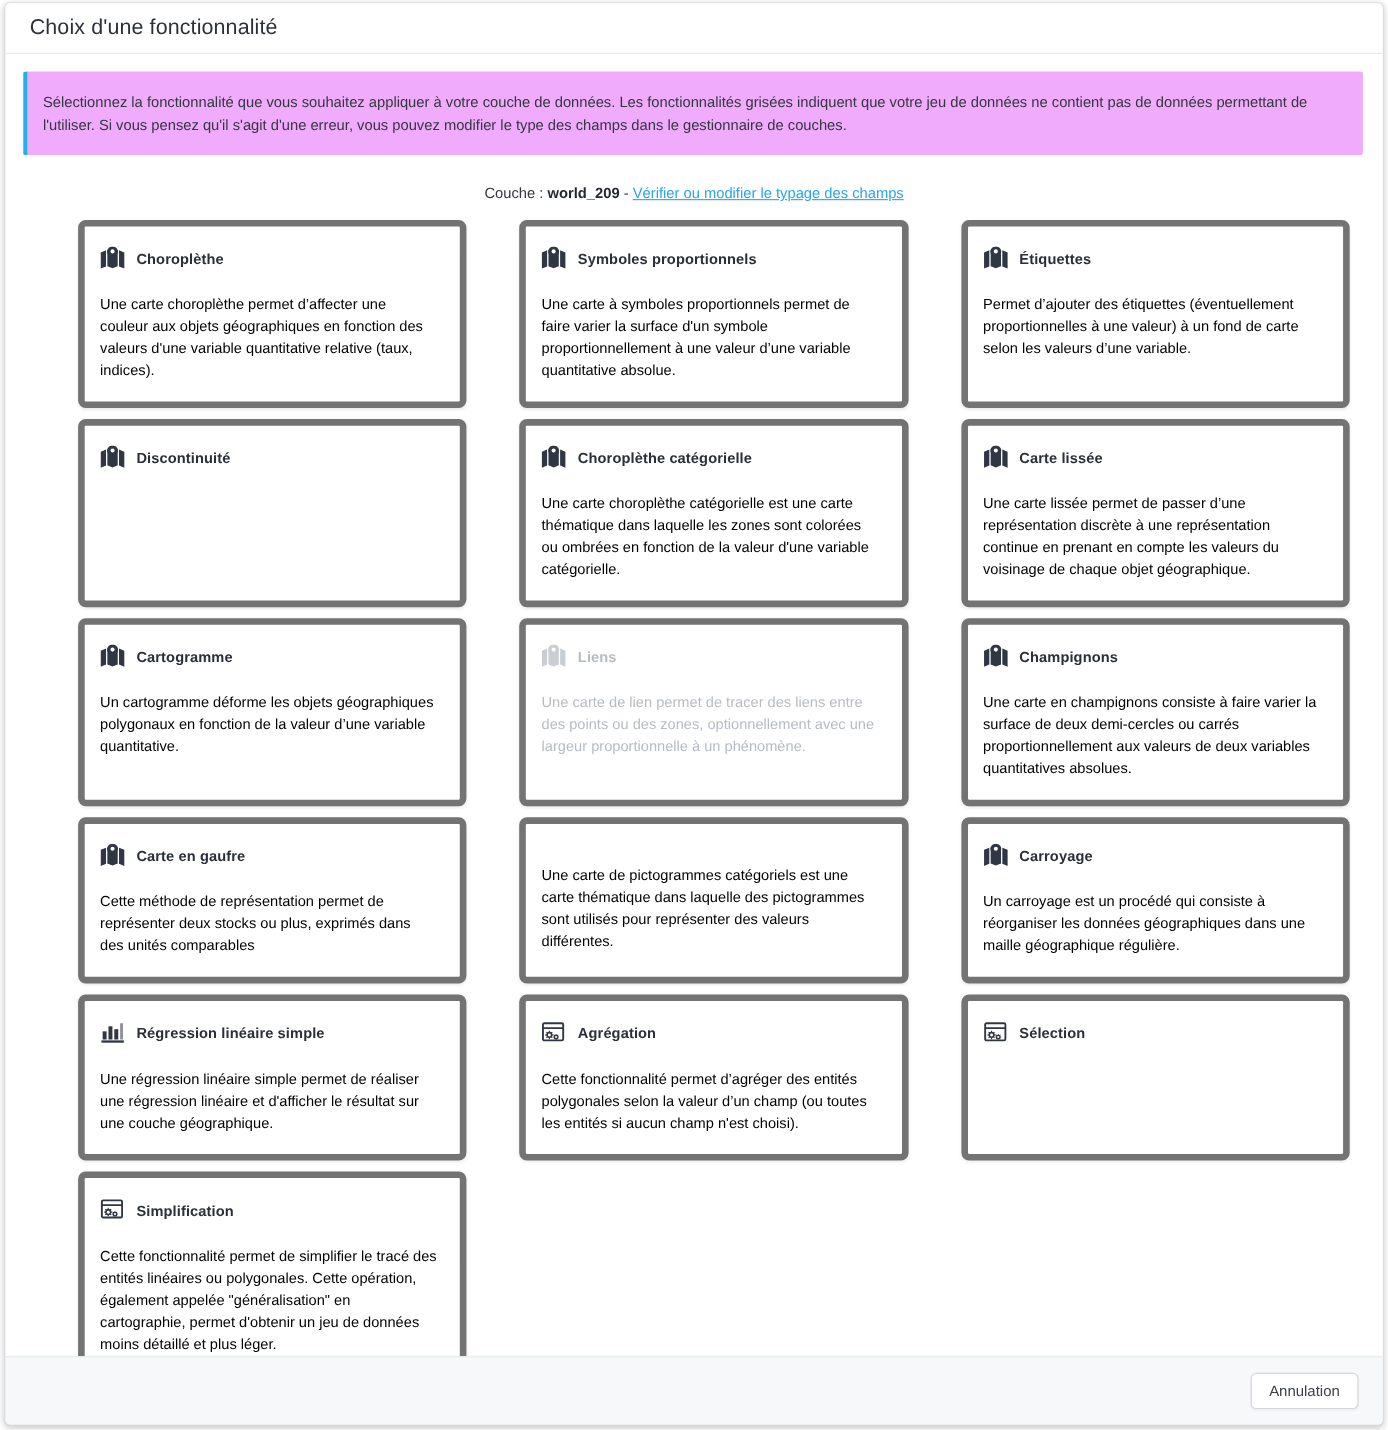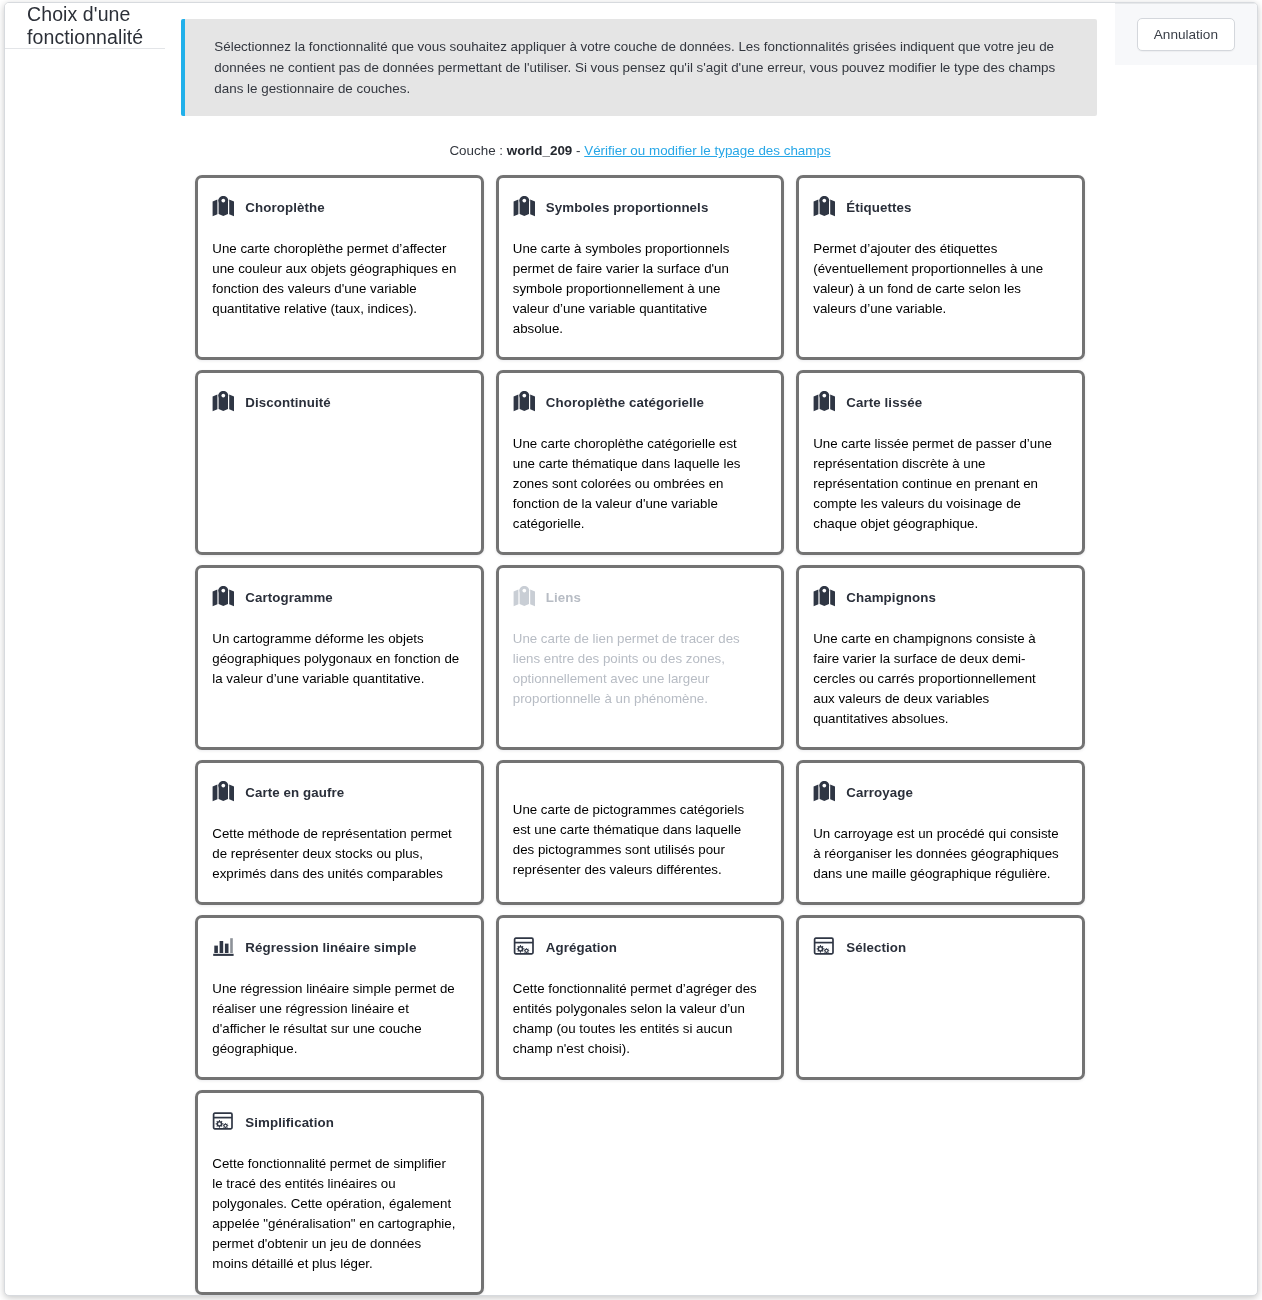--- a/index.html
+++ b/index.html
@@ -19,21 +19,21 @@
     position: absolute;
     left: 4px;
     top: 2px;
     width: 1254px;
     height: 1294px;
     background: #ffffff;
     border: 1px solid #d7dade;
     border-radius: 5px;
     box-shadow: 0 2px 7px rgba(0,0,0,.22);
     display: flex;
-    flex-direction: row;
+    flex-direction: column;
     overflow: hidden;
   }
 
   
   .modal-header {
     height: 46px;
     min-height: 46px;
     border-bottom: 1px solid #e3e5e8;
     display: flex;
     align-items: center;
@@ -49,24 +49,24 @@
 
   
   .modal-body {
     flex: 1 1 auto;
     padding: 16px 30px 0 30px;
     overflow: hidden;
     background: #ffffff;
   }
 
   .alert {
-    background: #e5e5e5;
+    background: #f0abfc;
     border-left: 4px solid #21b0ea;
     border-radius: 2px;
-    padding: 17px 22px 17px 29px;
+    padding: 17px 22px 17px 14px;
     margin: 0 -12px 0 -14px;
   }
   .alert-text {
     font-size: 13.4px;
     line-height: 21px;
     color: #33373f;
   }
 
   .layer-line {
     text-align: center;
@@ -86,26 +86,27 @@
   
   .cards {
     display: grid;
     grid-template-columns: repeat(3, 1fr);
     column-gap: 12px;
     row-gap: 10px;
     margin-top: 17px;
   }
   .card {
     background: #ffffff;
-    border: 3px solid #737373;
+    border: 6px solid #737373;
     border-radius: 7px;
     box-shadow: 0 1px 3px rgba(30,35,50,.09);
     padding: 17px 17px 18px 14px;
     min-height: 132px;
     cursor: pointer;
+    margin-left: 36px;
   }
   .card.disabled { cursor: default; }
 
   .card-head {
     display: flex;
     align-items: center;
     gap: 9px;
     height: 24px;
   }
   .card-title {

